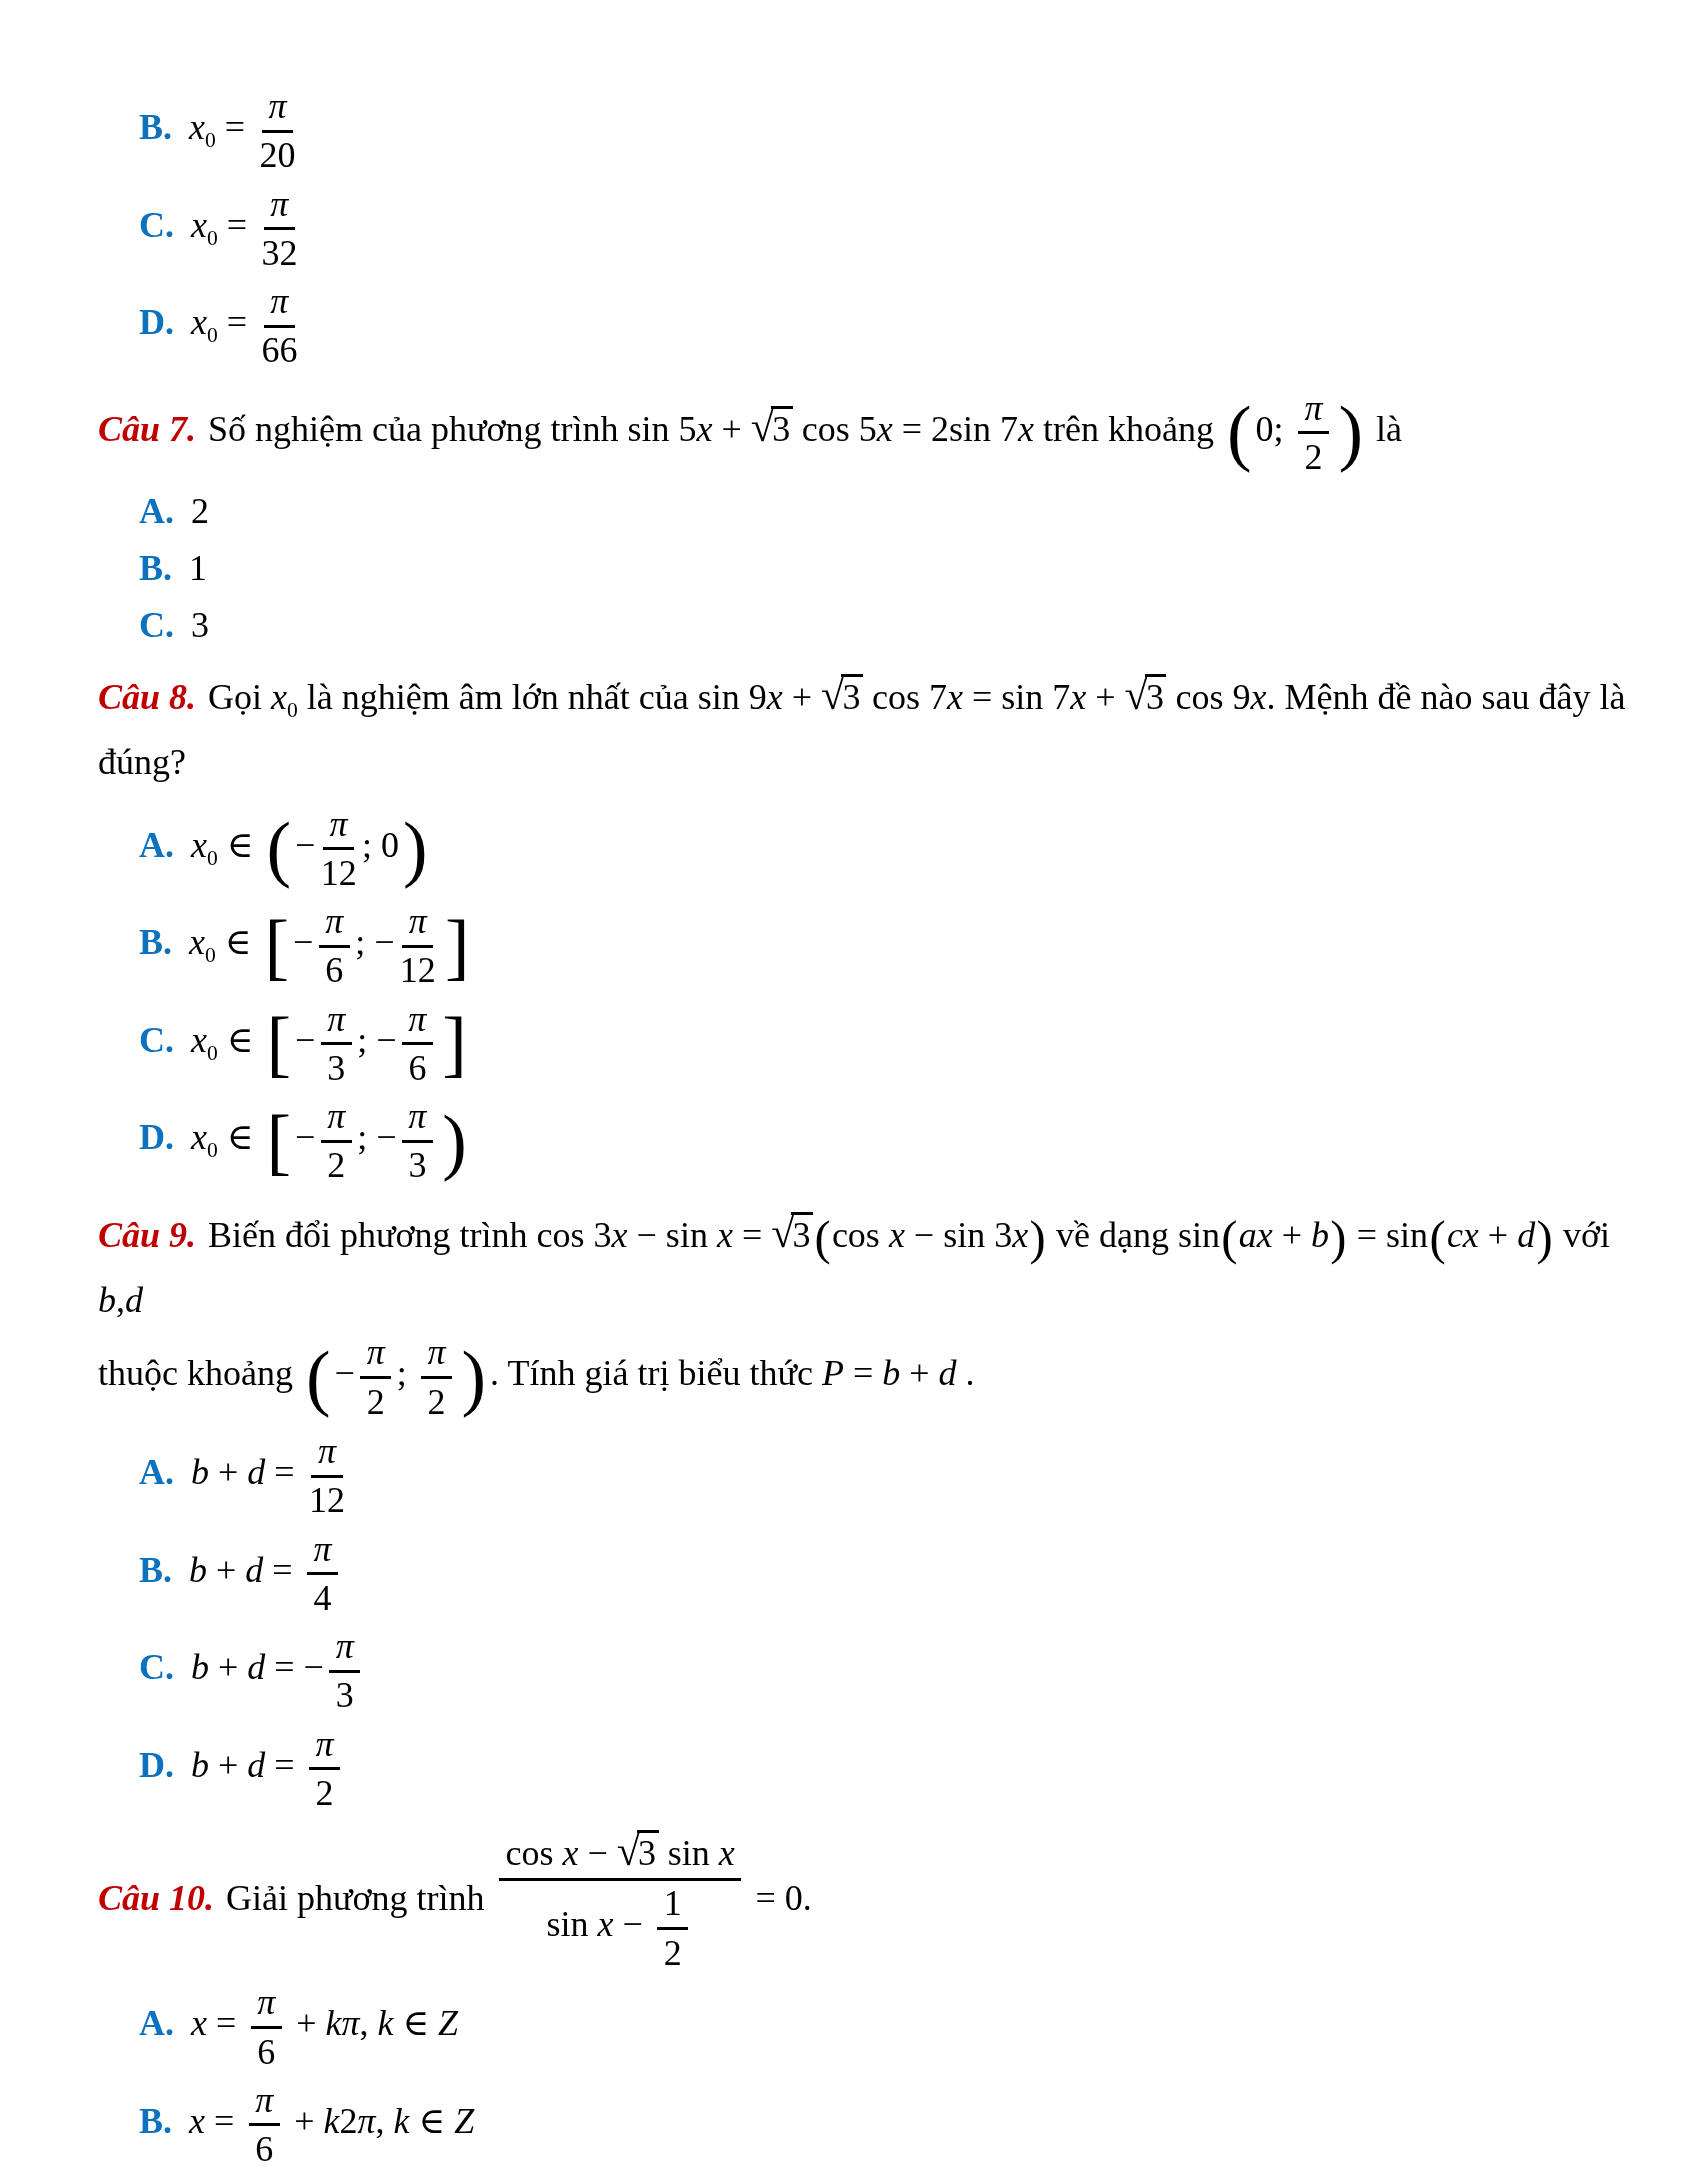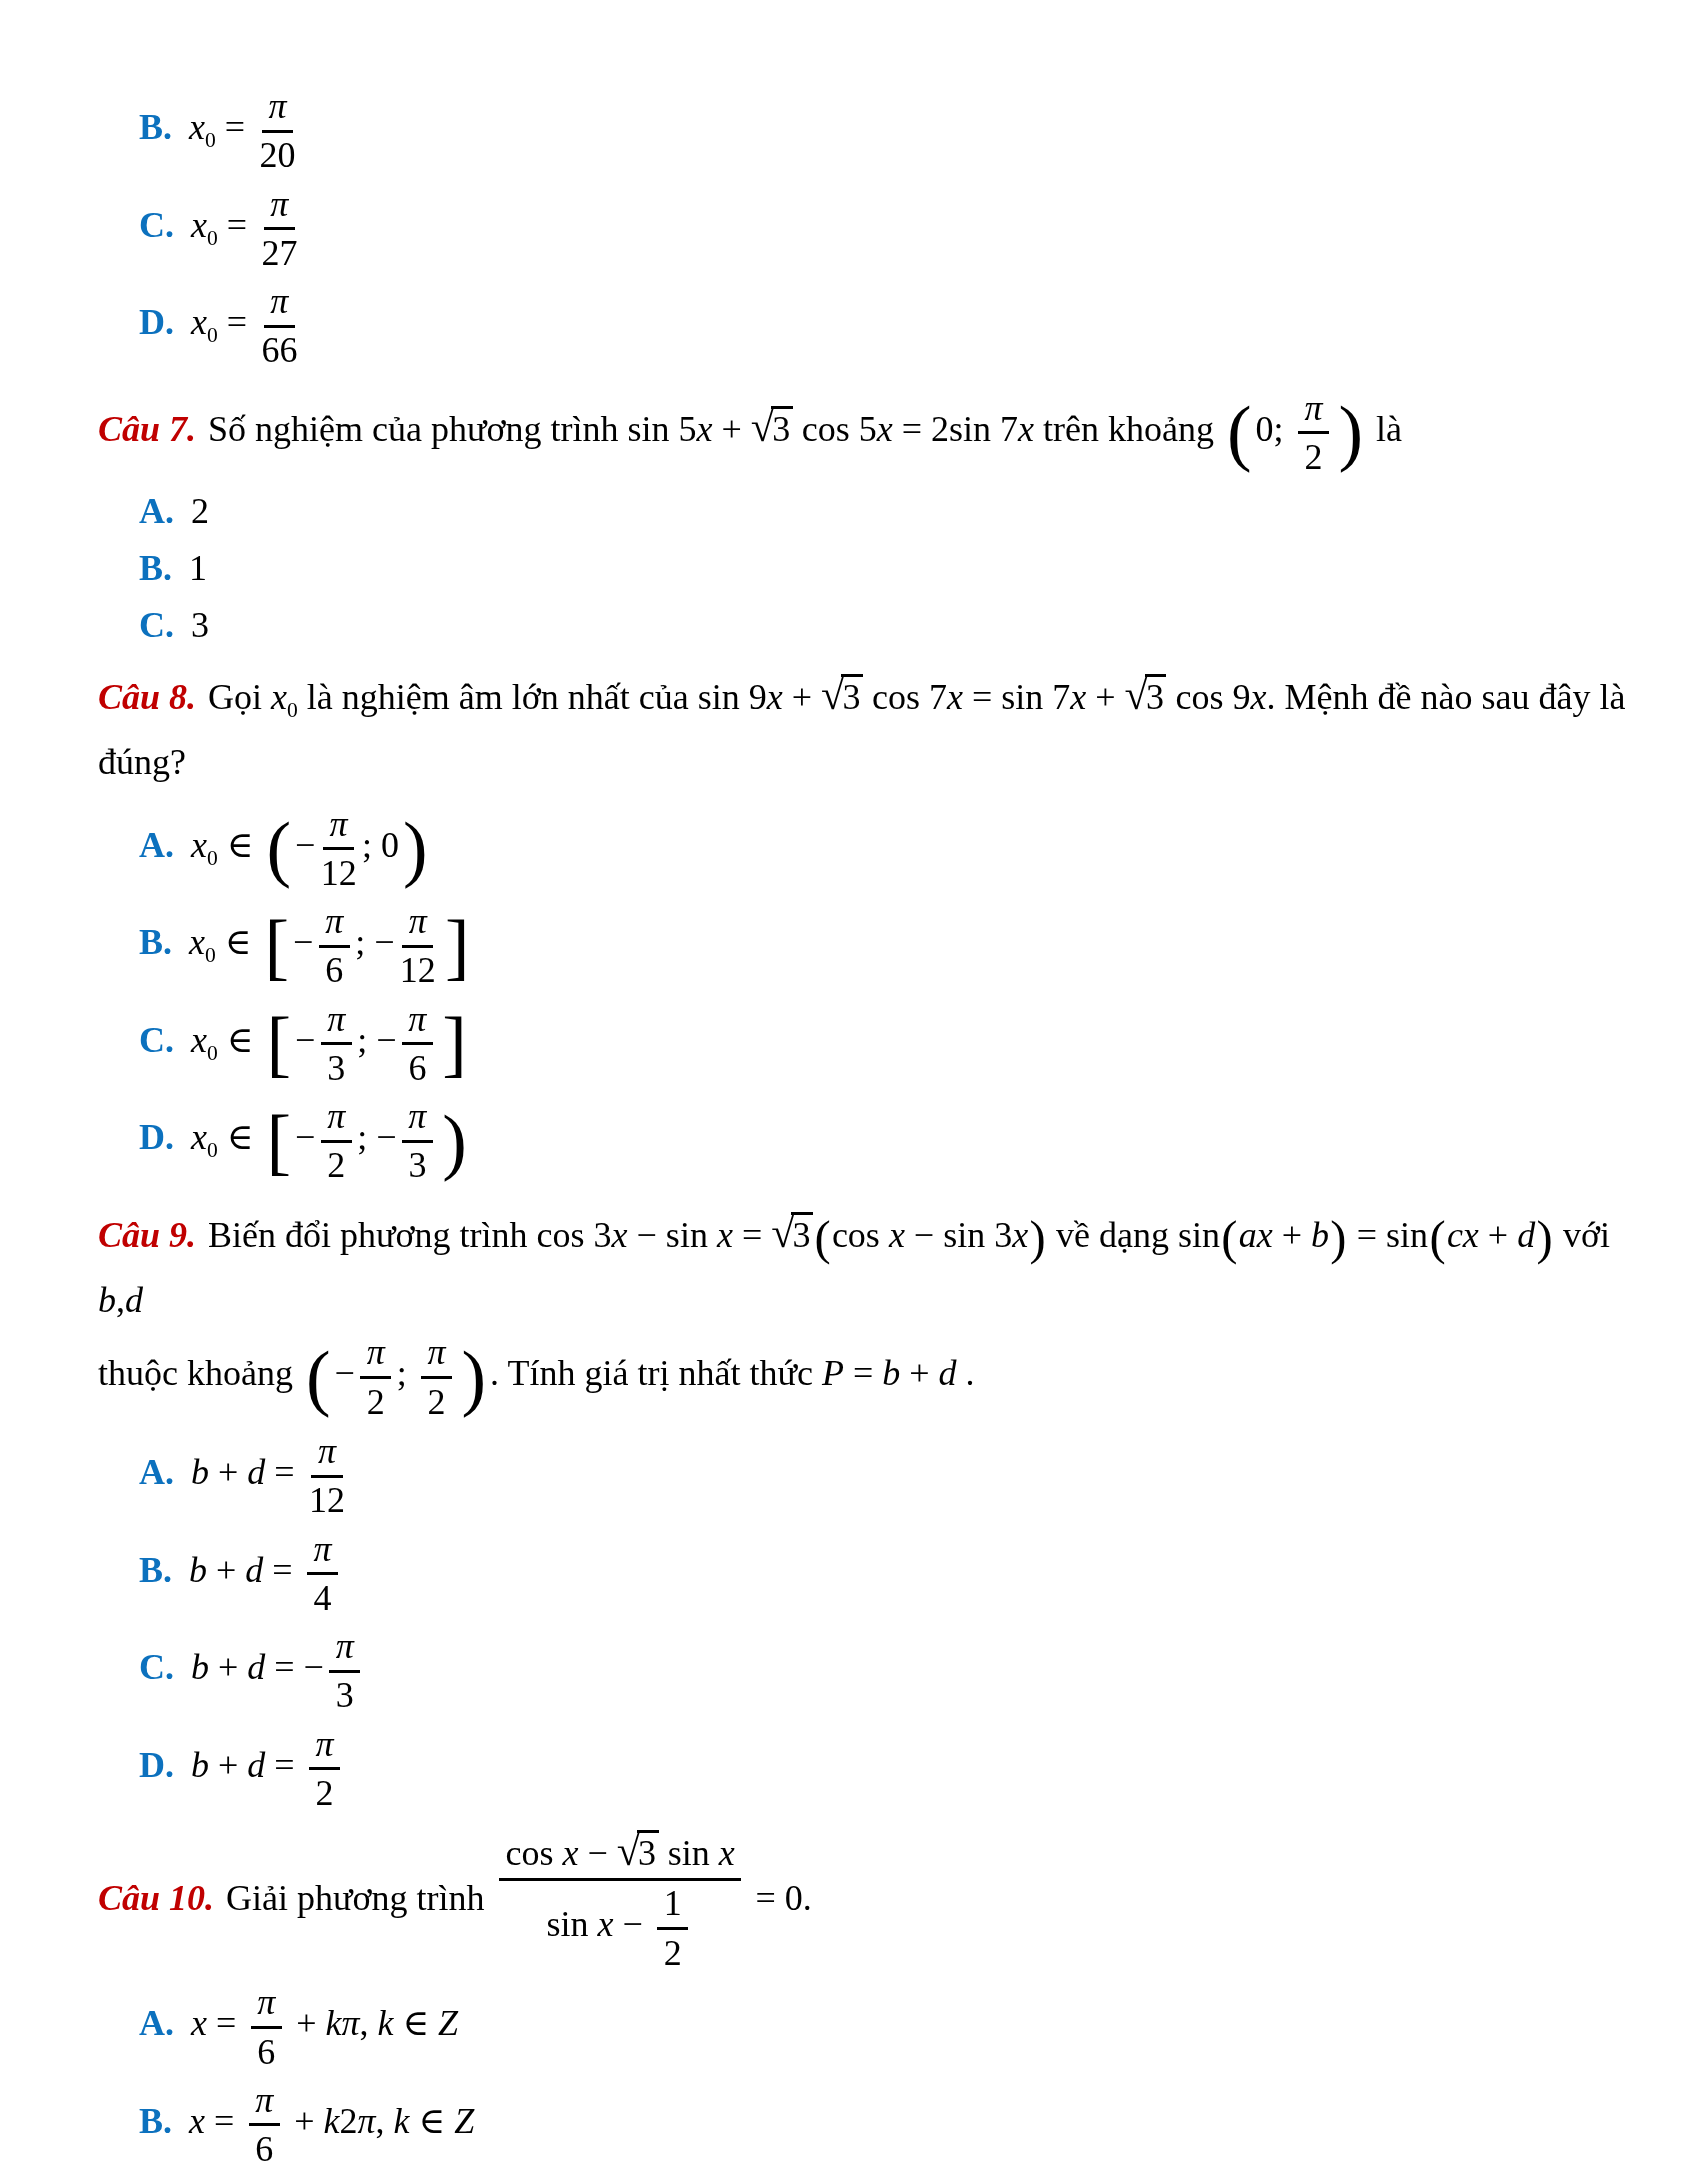--- a/index.html
+++ b/index.html
@@ -38,21 +38,21 @@
 <body>
 
 <main class="page" id="doc">
     <section class="q-block">
       <div class="opt"><span class="opt-letter">B.</span><span class="opt-math"><span class="m-i">x</span><sub class="m-sb">0</sub><span class="m-t"> = </span><span class="m-frac">
             <span class="m-num"><span class="m-i">π</span></span>
             <span class="m-den"><span class="m-t">20</span></span>
           </span></span></div>
       <div class="opt"><span class="opt-letter">C.</span><span class="opt-math"><span class="m-i">x</span><sub class="m-sb">0</sub><span class="m-t"> = </span><span class="m-frac">
             <span class="m-num"><span class="m-i">π</span></span>
-            <span class="m-den"><span class="m-t">27</span></span>
+            <span class="m-den"><span class="m-t">32</span></span>
           </span></span></div>
       <div class="opt"><span class="opt-letter">D.</span><span class="opt-math"><span class="m-i">x</span><sub class="m-sb">0</sub><span class="m-t"> = </span><span class="m-frac">
             <span class="m-num"><span class="m-i">π</span></span>
             <span class="m-den"><span class="m-t">66</span></span>
           </span></span></div>
     </section>
     <section class="q-block">
       <p class="qp"><span class="q-label">Câu 7.</span><span class="q-stem"><span class="m-t">Số nghiệm của phương trình sin 5</span><span class="m-i">x</span><span class="m-t"> + </span><span class="m-sqrt"><span class="m-rad">√</span><span class="m-ovl"><span class="m-t">3</span></span></span><span class="m-t"> cos 5</span><span class="m-i">x</span><span class="m-t"> = 2sin 7</span><span class="m-i">x</span><span class="m-t">  trên khoảng </span><span class="m-bp tall">(</span><span class="m-t">0; </span><span class="m-frac">
             <span class="m-num"><span class="m-i">π</span></span>
             <span class="m-den"><span class="m-t">2</span></span>
@@ -89,21 +89,21 @@
             <span class="m-den"><span class="m-t">3</span></span>
           </span><span class="m-bp tall">)</span></span></div>
     </section>
     <section class="q-block">
       <p class="qp"><span class="q-label">Câu 9.</span><span class="q-stem"><span class="m-t">Biến đổi phương trình cos 3</span><span class="m-i">x</span><span class="m-t"> − sin </span><span class="m-i">x</span><span class="m-t"> = </span><span class="m-sqrt"><span class="m-rad">√</span><span class="m-ovl"><span class="m-t">3</span></span></span><span class="m-bp med">(</span><span class="m-t">cos </span><span class="m-i">x</span><span class="m-t"> − sin 3</span><span class="m-i">x</span><span class="m-bp med">)</span><span class="m-t"> về dạng sin</span><span class="m-bp med">(</span><span class="m-i">ax</span><span class="m-t"> + </span><span class="m-i">b</span><span class="m-bp med">)</span><span class="m-t"> = sin</span><span class="m-bp med">(</span><span class="m-i">cx</span><span class="m-t"> + </span><span class="m-i">d</span><span class="m-bp med">)</span><span class="m-t"> với </span><span class="m-i">b</span><span class="m-t">,</span><span class="m-i">d</span><br><span class="m-t">thuộc khoảng </span><span class="m-bp tall">(</span><span class="m-t">−</span><span class="m-frac">
             <span class="m-num"><span class="m-i">π</span></span>
             <span class="m-den"><span class="m-t">2</span></span>
           </span><span class="m-t">; </span><span class="m-frac">
             <span class="m-num"><span class="m-i">π</span></span>
             <span class="m-den"><span class="m-t">2</span></span>
-          </span><span class="m-bp tall">)</span><span class="m-t">. Tính giá trị nhất thức </span><span class="m-i">P</span><span class="m-t"> = </span><span class="m-i">b</span><span class="m-t"> + </span><span class="m-i">d</span><span class="m-t"> .</span></span></p>
+          </span><span class="m-bp tall">)</span><span class="m-t">. Tính giá trị biểu thức </span><span class="m-i">P</span><span class="m-t"> = </span><span class="m-i">b</span><span class="m-t"> + </span><span class="m-i">d</span><span class="m-t"> .</span></span></p>
       <div class="opt"><span class="opt-letter">A.</span><span class="opt-math"><span class="m-i">b</span><span class="m-t"> + </span><span class="m-i">d</span><span class="m-t"> = </span><span class="m-frac">
             <span class="m-num"><span class="m-i">π</span></span>
             <span class="m-den"><span class="m-t">12</span></span>
           </span></span></div>
       <div class="opt"><span class="opt-letter">B.</span><span class="opt-math"><span class="m-i">b</span><span class="m-t"> + </span><span class="m-i">d</span><span class="m-t"> = </span><span class="m-frac">
             <span class="m-num"><span class="m-i">π</span></span>
             <span class="m-den"><span class="m-t">4</span></span>
           </span></span></div>
       <div class="opt"><span class="opt-letter">C.</span><span class="opt-math"><span class="m-i">b</span><span class="m-t"> + </span><span class="m-i">d</span><span class="m-t"> = −</span><span class="m-frac">
             <span class="m-num"><span class="m-i">π</span></span>

